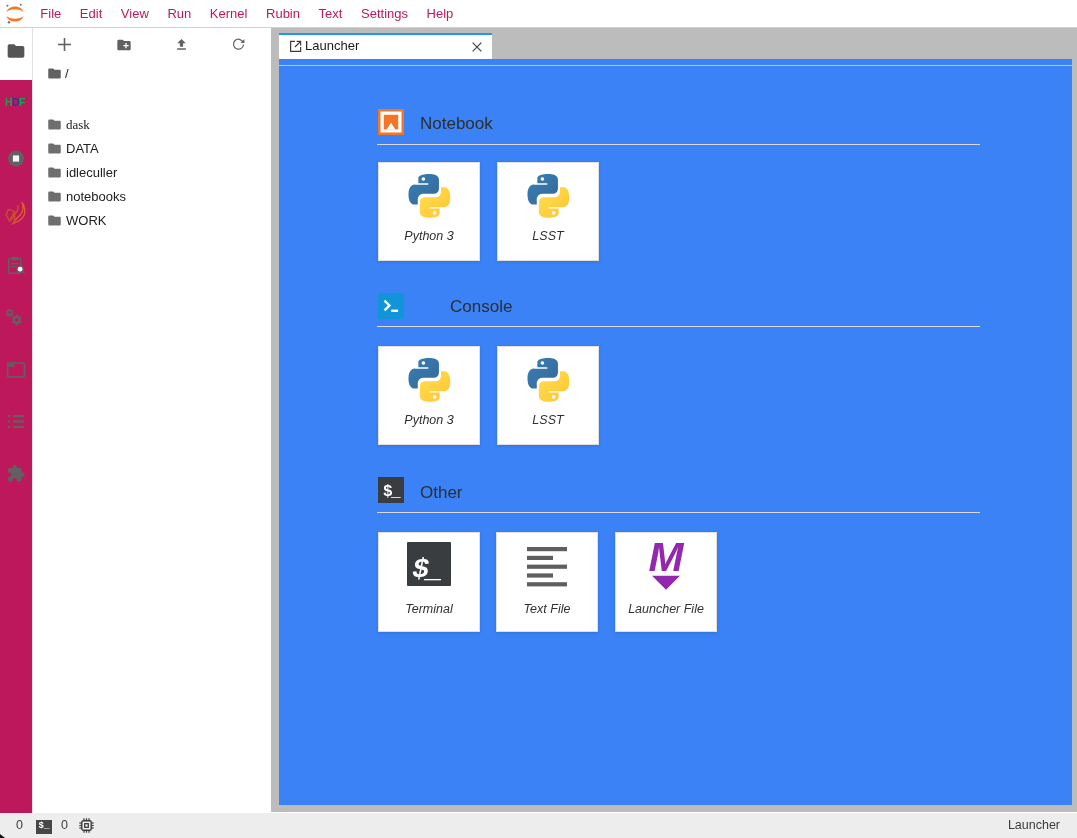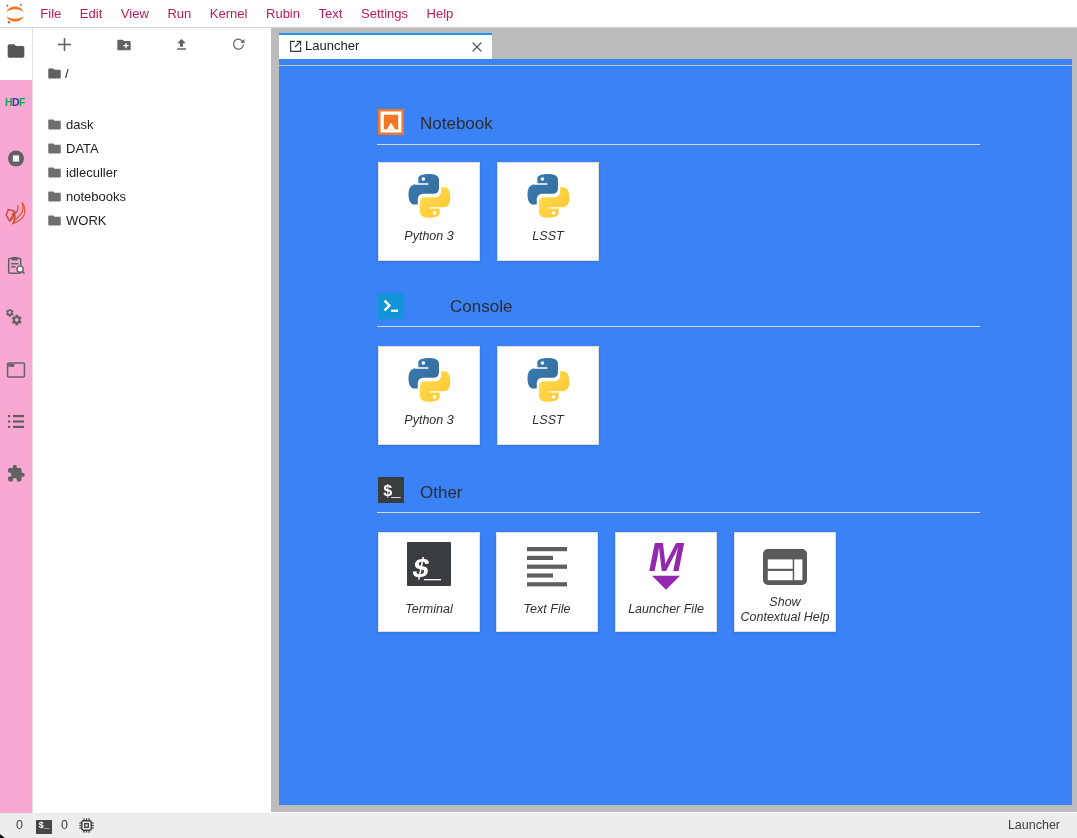--- a/index.html
+++ b/index.html
@@ -4,21 +4,21 @@
 <style>
 * { box-sizing: border-box; margin:0; padding:0; }
 html,body { width:1077px; height:838px; overflow:hidden; }
 body { font-family:"Liberation Sans", sans-serif; background:#fff; position:relative; }
 
 #menubar { position:absolute; left:0; top:0; width:1077px; height:28px; background:#fff; border-bottom:1px solid #d2d2d2; }
 #menubar .items { position:absolute; left:31px; top:0; height:27px; white-space:nowrap; }
 #menubar .mi { display:inline-block; padding:0 9.3px; line-height:27px; font-size:13px; color:#be185d; }
 #logo { position:absolute; left:4px; top:3px; }
 
-#sidebar { position:absolute; left:0; top:28px; width:33px; height:785px; background:#f9a8d4; border-right:1px solid #e0e0e0; }
+#sidebar { position:absolute; left:0; top:28px; width:33px; height:785px; background:#be185d; border-right:1px solid #e0e0e0; }
 #sidebar .seltab { position:absolute; left:0; top:0; width:32px; height:52px; background:#fff; }
 .sbicon { position:absolute; left:50%; transform:translateX(-50%); }
 
 #fb { position:absolute; left:33px; top:28px; width:238px; height:785px; background:#fff; }
 #fb .tbi { position:absolute; top:0; }
 #fb .crumbfolder { position:absolute; left:14px; top:39px; }
 #fb .crumbslash { position:absolute; left:32px; top:38px; font-size:13px; color:#212121; }
 #fb .hdr { position:absolute; left:0; top:58px; width:237px; height:26px; border-top:1px solid #e0e0e0; border-bottom:1px solid #e0e0e0; }
 #fb .hdr .nm { position:absolute; left:11px; top:0; line-height:24px; font-size:13px; font-weight:bold; color:#212121; }
 #fb .hdr .arrow { position:absolute; left:209px; top:10px; width:0; height:0; border-left:5px solid transparent; border-right:5px solid transparent; border-bottom:5px solid #616161; }
@@ -156,21 +156,21 @@
       <path fill="none" stroke="#616161" stroke-width="2" d="M19.4 8.4A8 8 0 1 0 20 12"></path>
       <path fill="#616161" d="M21.5 3.3v6.2h-6.2z"></path>
     </svg>
 
   <svg class="crumbfolder" width="15" height="13" viewBox="0 0 24 20">
       <path fill="#616161" d="M10 2H4C2.9 2 2 2.9 2 4v12c0 1.1.9 2 2 2h16c1.1 0 2-.9 2-2V6c0-1.1-.9-2-2-2h-8l-2-2z"></path>
     </svg>
   <span class="crumbslash">/</span>
 
 
-  <div class="row" style="top:85px;">
+  <div class="row" style="top:85px;font-family:Liberation Serif, serif;">
       <svg width="15" height="13" viewBox="0 0 24 20">
         <path fill="#6e6e6e" d="M10 2H4C2.9 2 2 2.9 2 4v12c0 1.1.9 2 2 2h16c1.1 0 2-.9 2-2V6c0-1.1-.9-2-2-2h-8l-2-2z"></path>
       </svg>
       <span>dask</span>
     </div>
   <div class="row" style="top:109px;">
       <svg width="15" height="13" viewBox="0 0 24 20">
         <path fill="#6e6e6e" d="M10 2H4C2.9 2 2 2.9 2 4v12c0 1.1.9 2 2 2h16c1.1 0 2-.9 2-2V6c0-1.1-.9-2-2-2h-8l-2-2z"></path>
       </svg>
       <span>DATA</span>
@@ -271,29 +271,20 @@
         </g>
       </svg>
       <div class="clabel" style="top:69px;">Text File</div>
     </div>
     <div class="card" style="left:336px;top:473px;height:100px;">
       <svg class="cicon" style="top:9px;" width="40" height="48" viewBox="0 0 40 48">
         <text x="20" y="28.5" text-anchor="middle" font-family="Liberation Sans" font-weight="bold" font-size="41" textLength="35" lengthAdjust="spacingAndGlyphs" fill="#9328ae">M</text>
         <path fill="#9328ae" d="M6 33.7h28L20 47.7z"></path>
       </svg>
       <div class="clabel" style="top:69px;">Launcher File</div>
-    </div>
-    <div class="card" style="left:455px;top:473px;height:100px;">
-      <svg class="cicon" style="top:16px;" width="44" height="36" viewBox="0 0 44 36">
-        <rect x="0" y="0" width="44" height="36" rx="5" fill="#5a5a5a"></rect>
-        <rect x="4.8" y="10.4" width="24.9" height="9.4" fill="#fff"></rect>
-        <rect x="4.8" y="21.9" width="24.9" height="9.3" fill="#fff"></rect>
-        <rect x="31.2" y="10.4" width="8.2" height="20.8" fill="#fff"></rect>
-      </svg>
-      <div class="clabel" style="top:62px;">Show<br>Contextual Help</div>
     </div>
   </div>
   <div id="whitestrip"></div>
 </div>
 
 <div id="statusbar">
   <span style="position:absolute;left:16px;top:5px;">0</span>
   <div class="termbtn">$_</div>
   <svg style="position:absolute;left:0;top:21px;" width="5" height="4" viewBox="0 0 5 4">
       <path fill="#111" d="M0 0l5 4H0z"></path>

